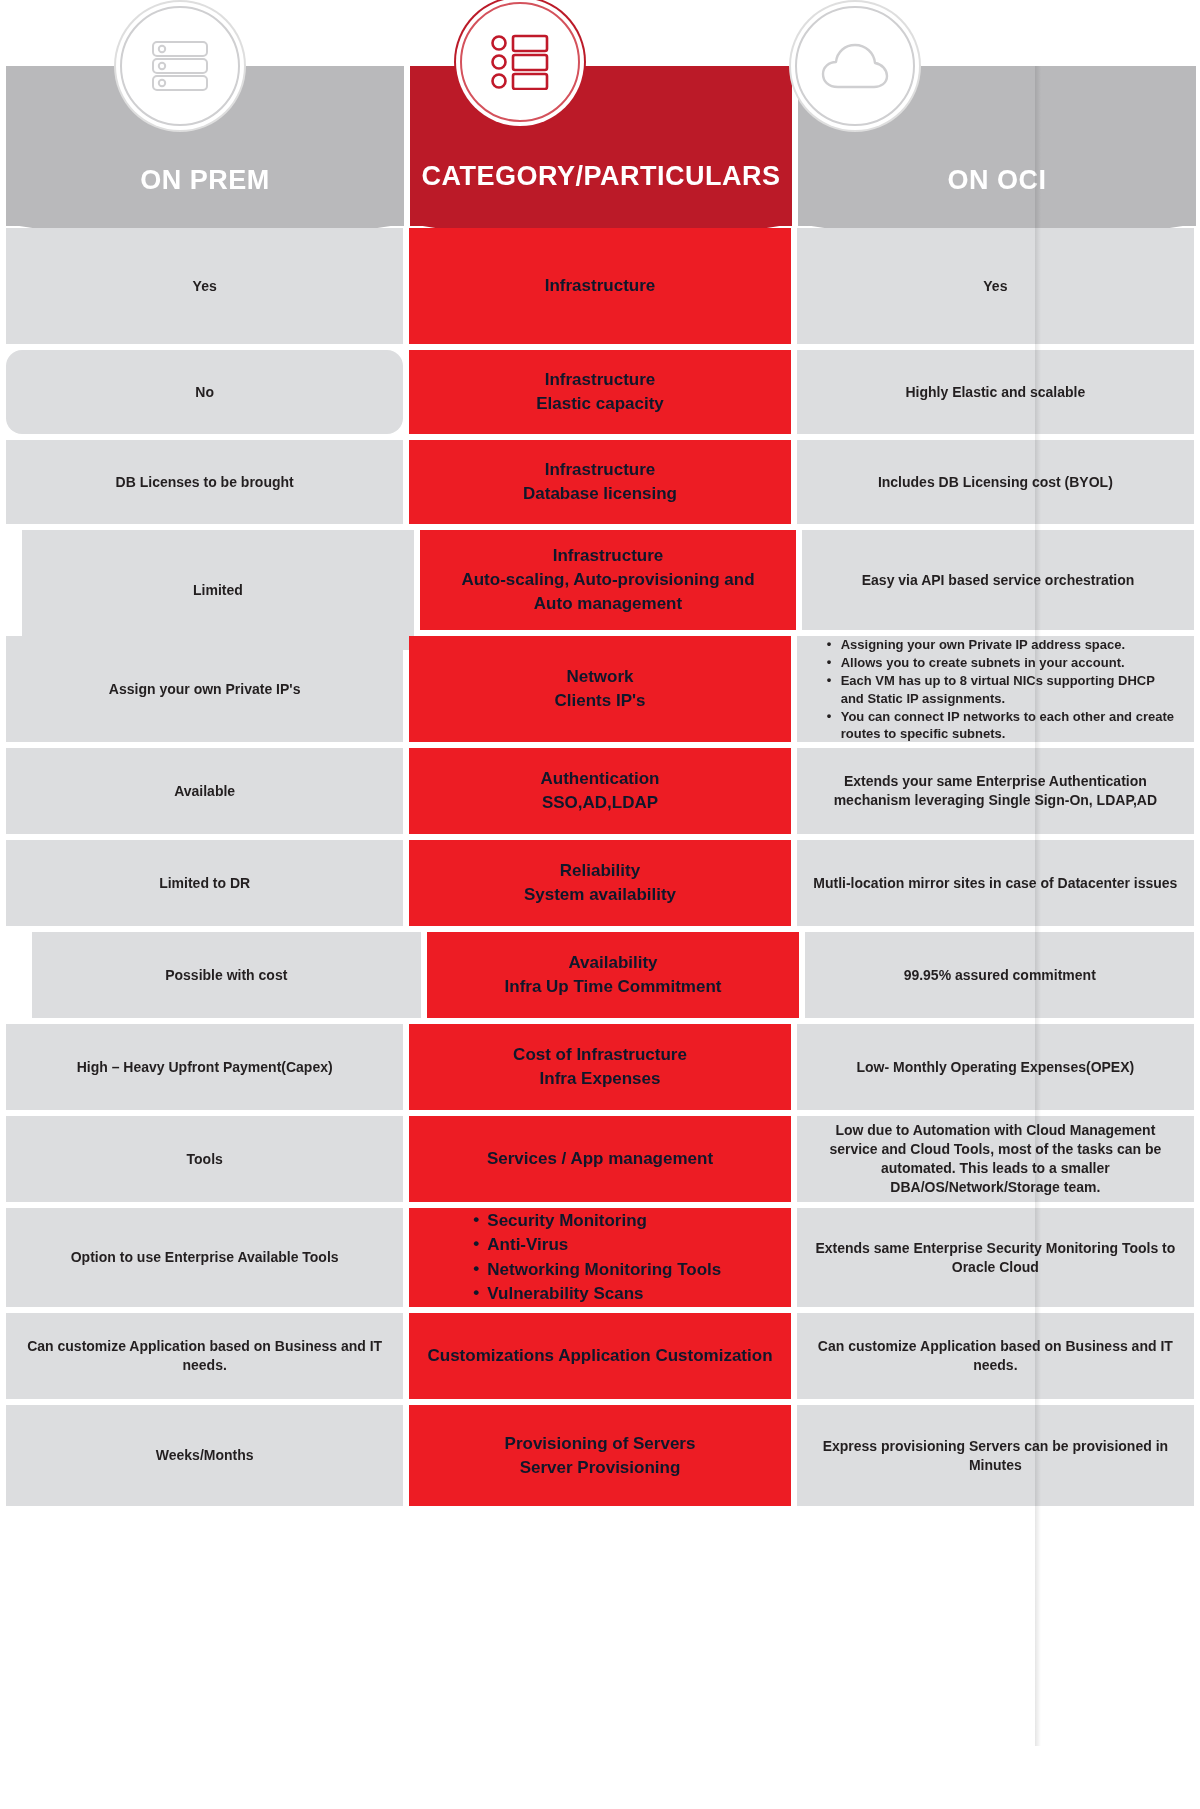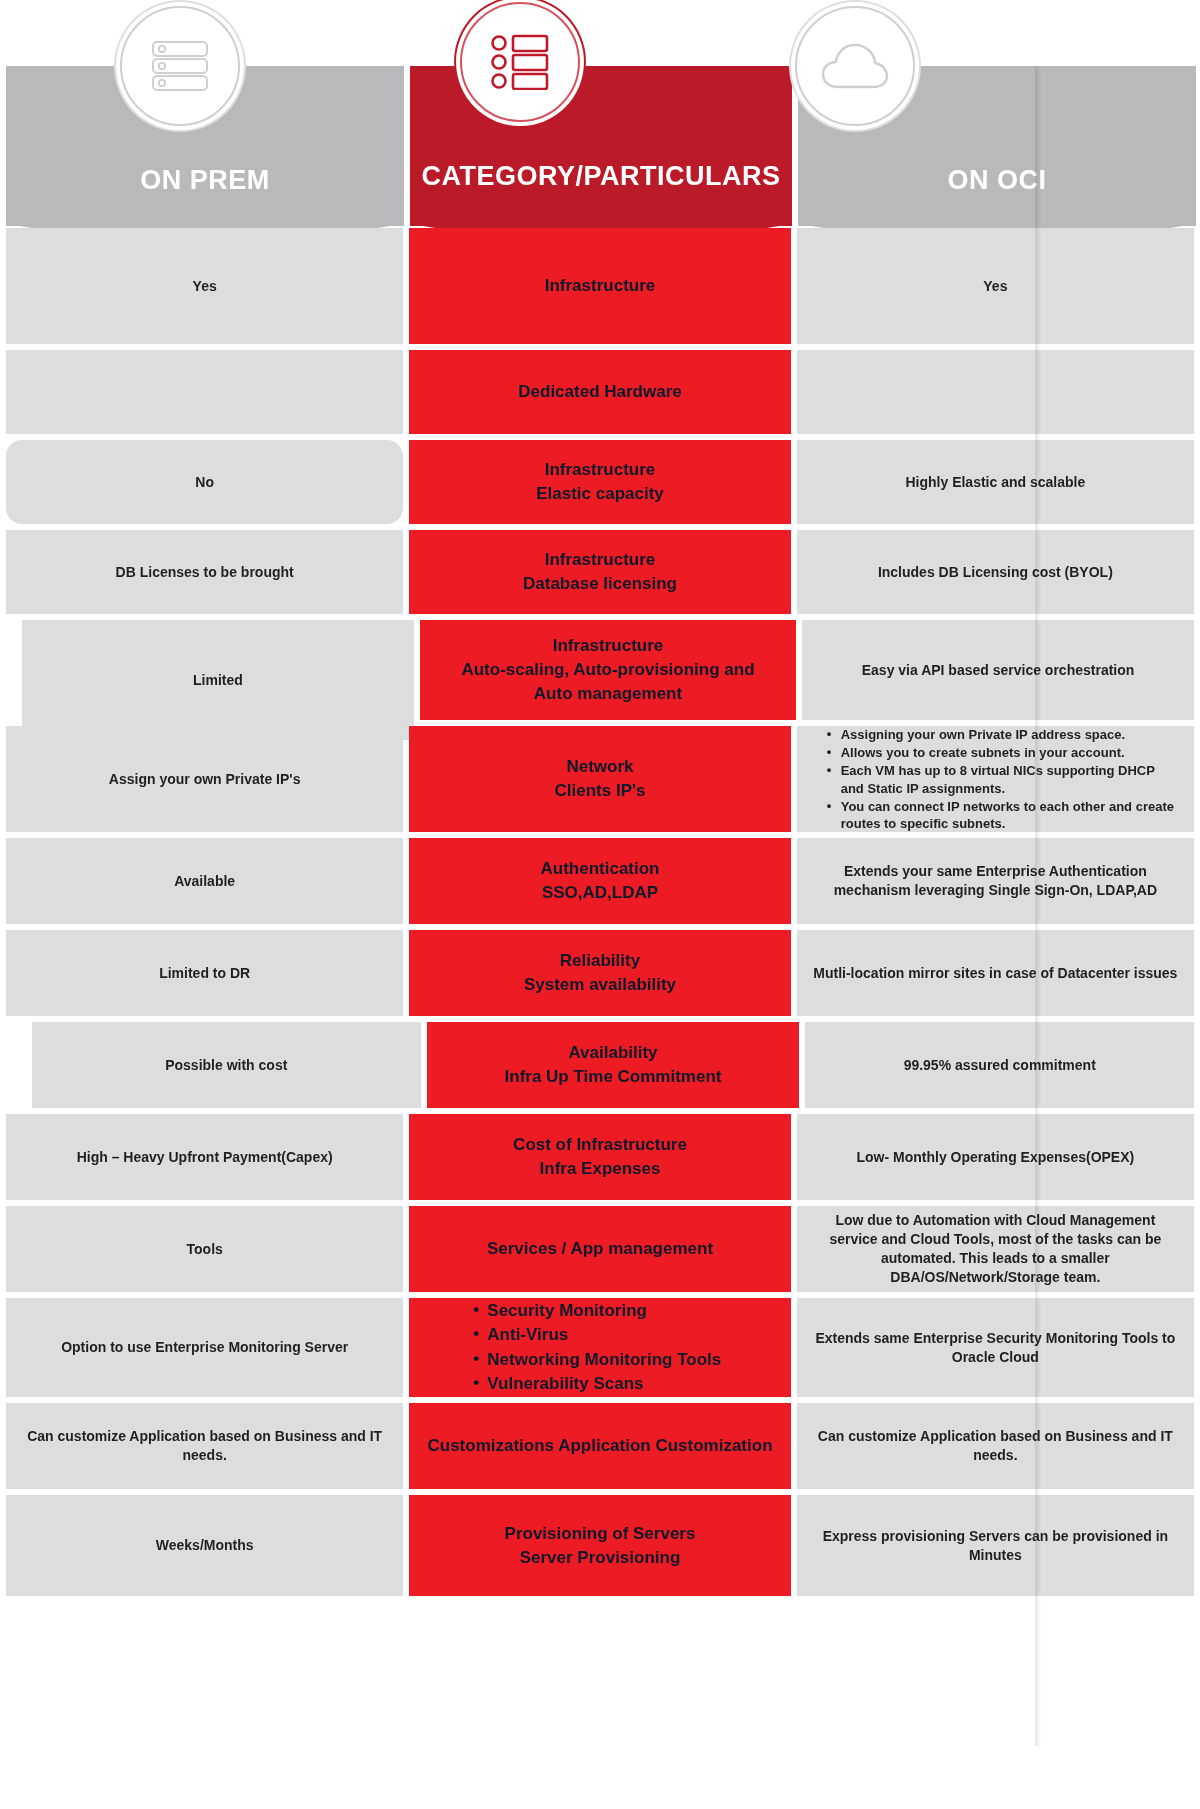--- a/index.html
+++ b/index.html
@@ -186,31 +186,20 @@
           <span>Yes</span>
         </div>
         <div class="cell c-center" style="height: 116px;">
           <span>Infrastructure</span>
         </div>
         <div class="cell c-right" style="height: 116px;">
           <span>Yes</span>
         </div>
       </div>
       <div class="row" style="height: 84px;">
-        <div class="cell c-left" style="height: 84px;">
-          <span></span>
-        </div>
-        <div class="cell c-center" style="height: 84px;">
-          <span>Dedicated Hardware</span>
-        </div>
-        <div class="cell c-right" style="height: 84px;">
-          <span></span>
-        </div>
-      </div>
-      <div class="row" style="height: 84px;">
         <div class="cell c-left" style="height: 84px; border-radius: 16px;">
           <span>No</span>
         </div>
         <div class="cell c-center" style="height: 84px;">
           <span>Infrastructure<br>Elastic capacity</span>
         </div>
         <div class="cell c-right" style="height: 84px;">
           <span>Highly Elastic and scalable</span>
         </div>
       </div>
@@ -302,21 +291,21 @@
         </div>
         <div class="cell c-center" style="height: 86px;">
           <span>Services / App management</span>
         </div>
         <div class="cell c-right" style="height: 86px;">
           <span>Low due to Automation with Cloud Management service and Cloud Tools, most of the tasks can be automated. This leads to a smaller DBA/OS/Network/Storage team.</span>
         </div>
       </div>
       <div class="row" style="height: 99px;">
         <div class="cell c-left" style="height: 99px;">
-          <span>Option to use Enterprise Monitoring Server</span>
+          <span>Option to use Enterprise Available Tools</span>
         </div>
         <div class="cell c-center has-bullets" style="height: 99px;">
           <ul class="blist">
             <li>Security Monitoring</li>
             <li>Anti-Virus</li>
             <li>Networking Monitoring Tools</li>
             <li>Vulnerability Scans</li>
           </ul>
         </div>
         <div class="cell c-right" style="height: 99px;">

